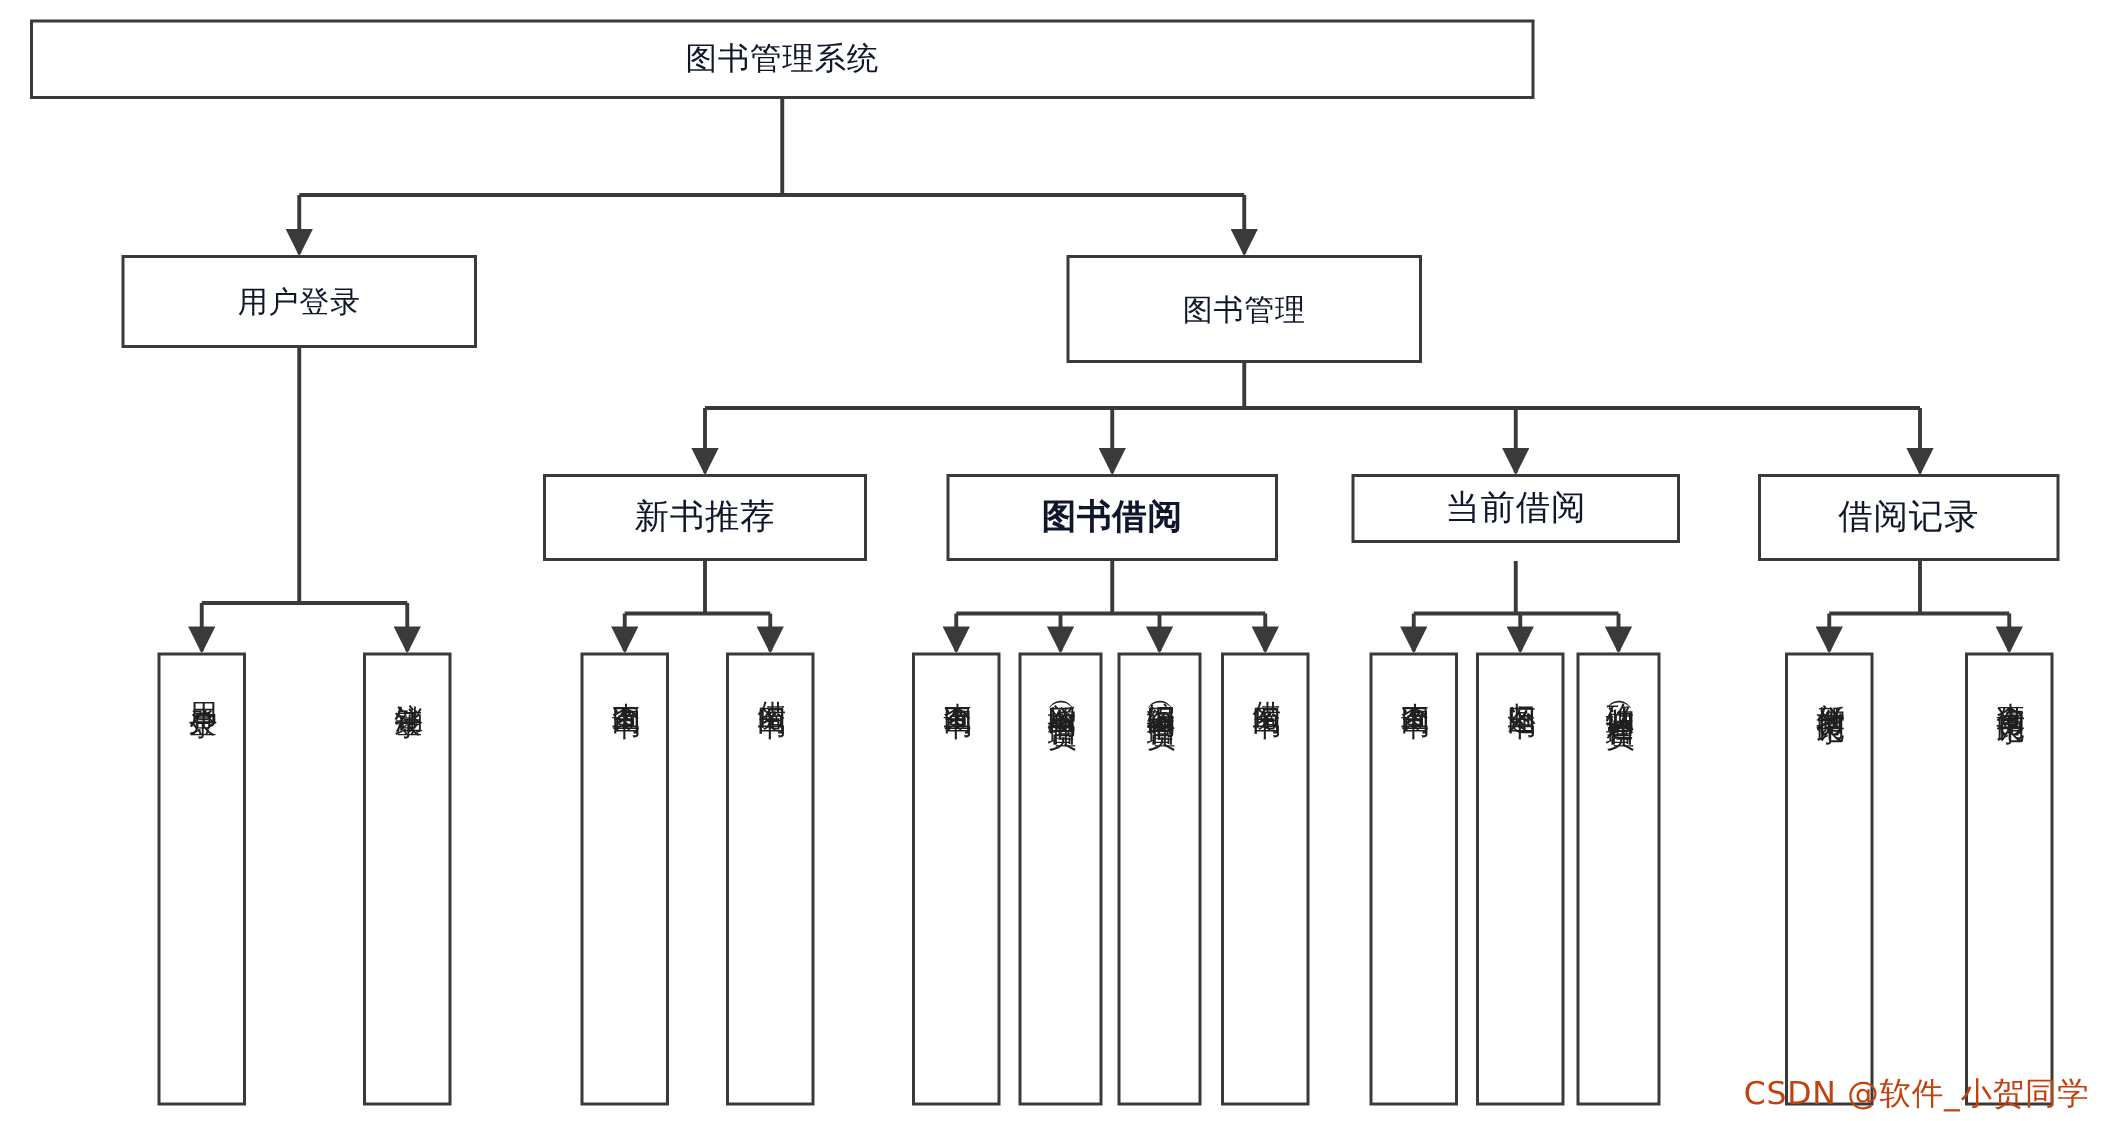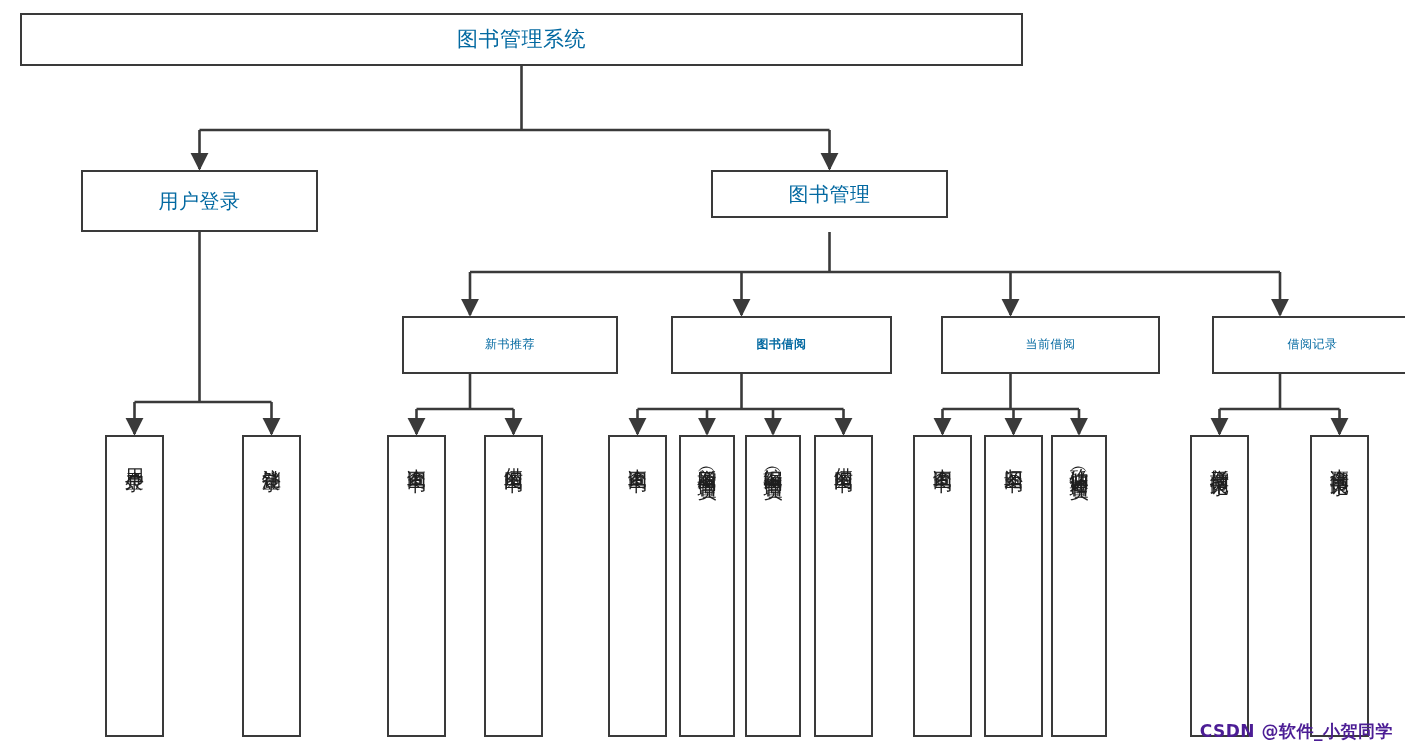--- a/index.html
+++ b/index.html
@@ -35,28 +35,27 @@
     text-align:center;
   }
   .node.level1{
     border-width:2px;
     font-size:21px;
   }
   .node.level2{
     font-size:20px;
   }
   .node.level3{
-    font-size:12px;
-    margin-left:40px;
+    font-size:23px;
   }
   .node .label{
     display:block;
     line-height:1.15;
     letter-spacing:0.5px;
-    color:#0369a1;
+    color:#0f172a;
   }
   
   .node.leaf{
     border-width:2px;
     align-items:flex-start;
     justify-content:center;
     padding-top:16px;
   }
   .node.leaf .label{
     writing-mode:vertical-rl;
@@ -66,26 +65,25 @@
     line-height:1.05;
     letter-spacing:2px;
     white-space:nowrap;
     color:#1f1f1f;
   }
   
   #watermark{
     position:absolute;
     right:12px;
     bottom:4px;
-    font-size:17px;
-    color:#4c1d95;
+    font-size:21px;
+    color:#c2410c;
     letter-spacing:0.5px;
     white-space:nowrap;
     user-select:none;
-    font-weight:bold;
   }
 </style>
 </head>
 <body>
 
 <div id="canvas">
 
   <svg id="wires" viewBox="0 0 1405 747" xmlns="http://www.w3.org/2000/svg">
     <defs>
       <marker id="arrow" viewBox="0 0 10 10" refX="9" refY="5" markerWidth="7" markerHeight="7" orient="auto-start-reverse">
@@ -129,30 +127,30 @@
       </g>
   </svg>
 
   <div id="nodes">
       <div class="node level1" style="left: 20px; top: 13px; width: 1003px; height: 53px;">
         <span class="label">图书管理系统</span>
       </div>
       <div class="node level2" style="left: 81px; top: 170px; width: 237px; height: 62px;">
         <span class="label">用户登录</span>
       </div>
-      <div class="node level2" style="left: 711px; top: 170px; width: 237px; height: 48px;">
+      <div class="node level2" style="left: 711px; top: 170px; width: 237px; height: 72px;">
         <span class="label">图书管理</span>
       </div>
       <div class="node level3" style="left: 362px; top: 316px; width: 216px; height: 58px;">
         <span class="label">新书推荐</span>
       </div>
       <div class="node level3" style="left: 631px; top: 316px; width: 221px; height: 58px; font-weight: bold;">
         <span class="label">图书借阅</span>
       </div>
-      <div class="node level3" style="left: 901px; top: 316px; width: 219px; height: 58px;">
+      <div class="node level3" style="left: 901px; top: 316px; width: 219px; height: 46px;">
         <span class="label">当前借阅</span>
       </div>
       <div class="node level3" style="left: 1172px; top: 316px; width: 201px; height: 58px;">
         <span class="label">借阅记录</span>
       </div>
       <div class="node leaf" style="left: 105px; top: 435px; width: 59px; height: 302px;">
         <span class="label">用户登录</span>
       </div>
       <div class="node leaf" style="left: 242px; top: 435px; width: 59px; height: 302px;">
         <span class="label">注销登录</span>

